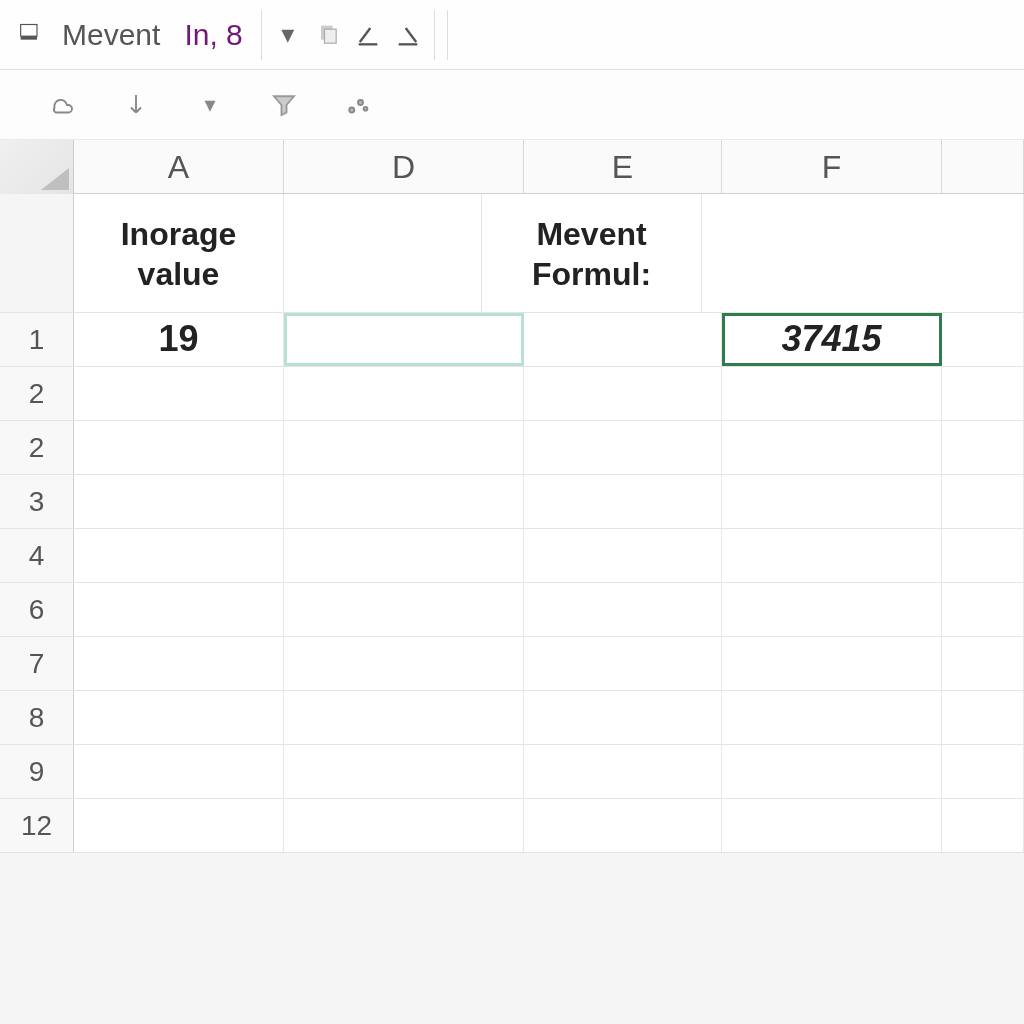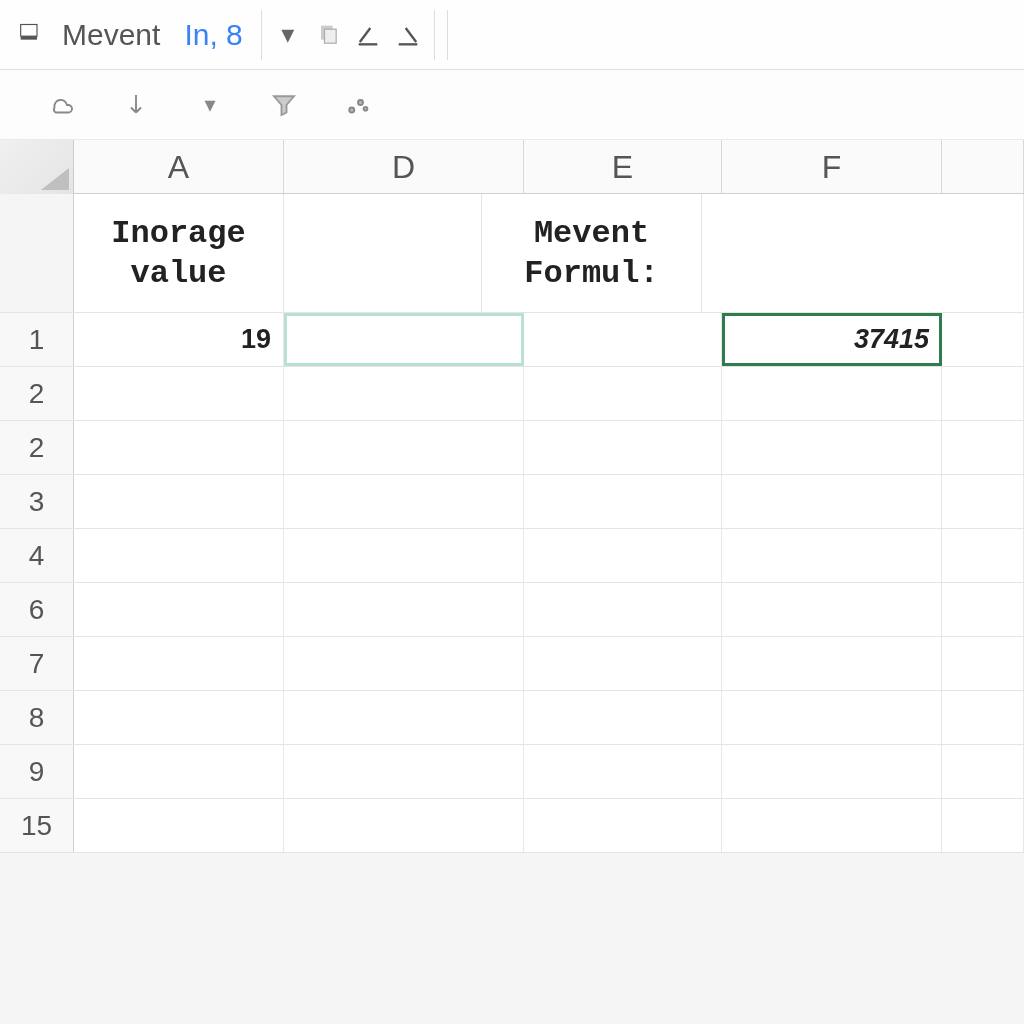--- a/index.html
+++ b/index.html
@@ -37,21 +37,21 @@
   .ribbon .icon-btn {
     width: 40px;
     height: 40px;
     display: flex;
     align-items: center;
     justify-content: center;
     color: #666;
     font-size: 26px;
   }
   .icon-btn svg { width: 28px; height: 28px; }
-  .ribbon .dim { color: #3b82f6; }
+  .ribbon .dim { color: #701a75; }
 
   
   .toolbar2 {
     display: flex;
     align-items: center;
     height: 70px;
     padding: 0 40px;
     background: #fdfdfd;
     border-bottom: 1px solid #e9e9e9;
     gap: 30px;
@@ -121,43 +121,42 @@
     color: #222;
     text-align: center;
     padding: 14px 6px 12px 6px;
     line-height: 1.25;
     border-right: 1px solid #e4e4e4;
     height: 118px;
     display: flex;
     flex-direction: column;
     justify-content: center;
     white-space: pre-line;
-    font-family: Liberation Mono, monospace;
   }
 
   .data-row {
     display: flex;
     height: 54px;
     border-bottom: 1px solid #e4e4e4;
   }
   .row-h {
     width: 74px;
     text-align: center;
     line-height: 54px;
     font-size: 28px;
     color: #555;
     background: #f8f8f8;
     border-right: 1px solid #d0d0d0;
   }
   .cell {
     border-right: 1px solid #e8e8e8;
-    font-size: 27px;
+    font-size: 36px;
     padding: 0 12px;
     line-height: 52px;
-    text-align: right;
+    text-align: center;
     font-weight: 600;
     color: #222;
     position: relative;
   }
 
   .sel-light {
     outline: 3px solid #b8e0d6;
     outline-offset: -3px;
     z-index: 2;
   }
@@ -318,21 +317,21 @@
   </div>
   <div class="data-row">
     <div class="row-h">9</div>
     <div class="cell col-A"></div>
     <div class="cell col-D"></div>
     <div class="cell col-E"></div>
     <div class="cell col-F"></div>
     <div class="cell col-G" style="flex:1;"></div>
   </div>
   <div class="data-row">
-    <div class="row-h">15</div>
+    <div class="row-h">12</div>
     <div class="cell col-A"></div>
     <div class="cell col-D"></div>
     <div class="cell col-E"></div>
     <div class="cell col-F"></div>
     <div class="cell col-G" style="flex:1;"></div>
   </div>
 
 </div>
 
 </body></html>

